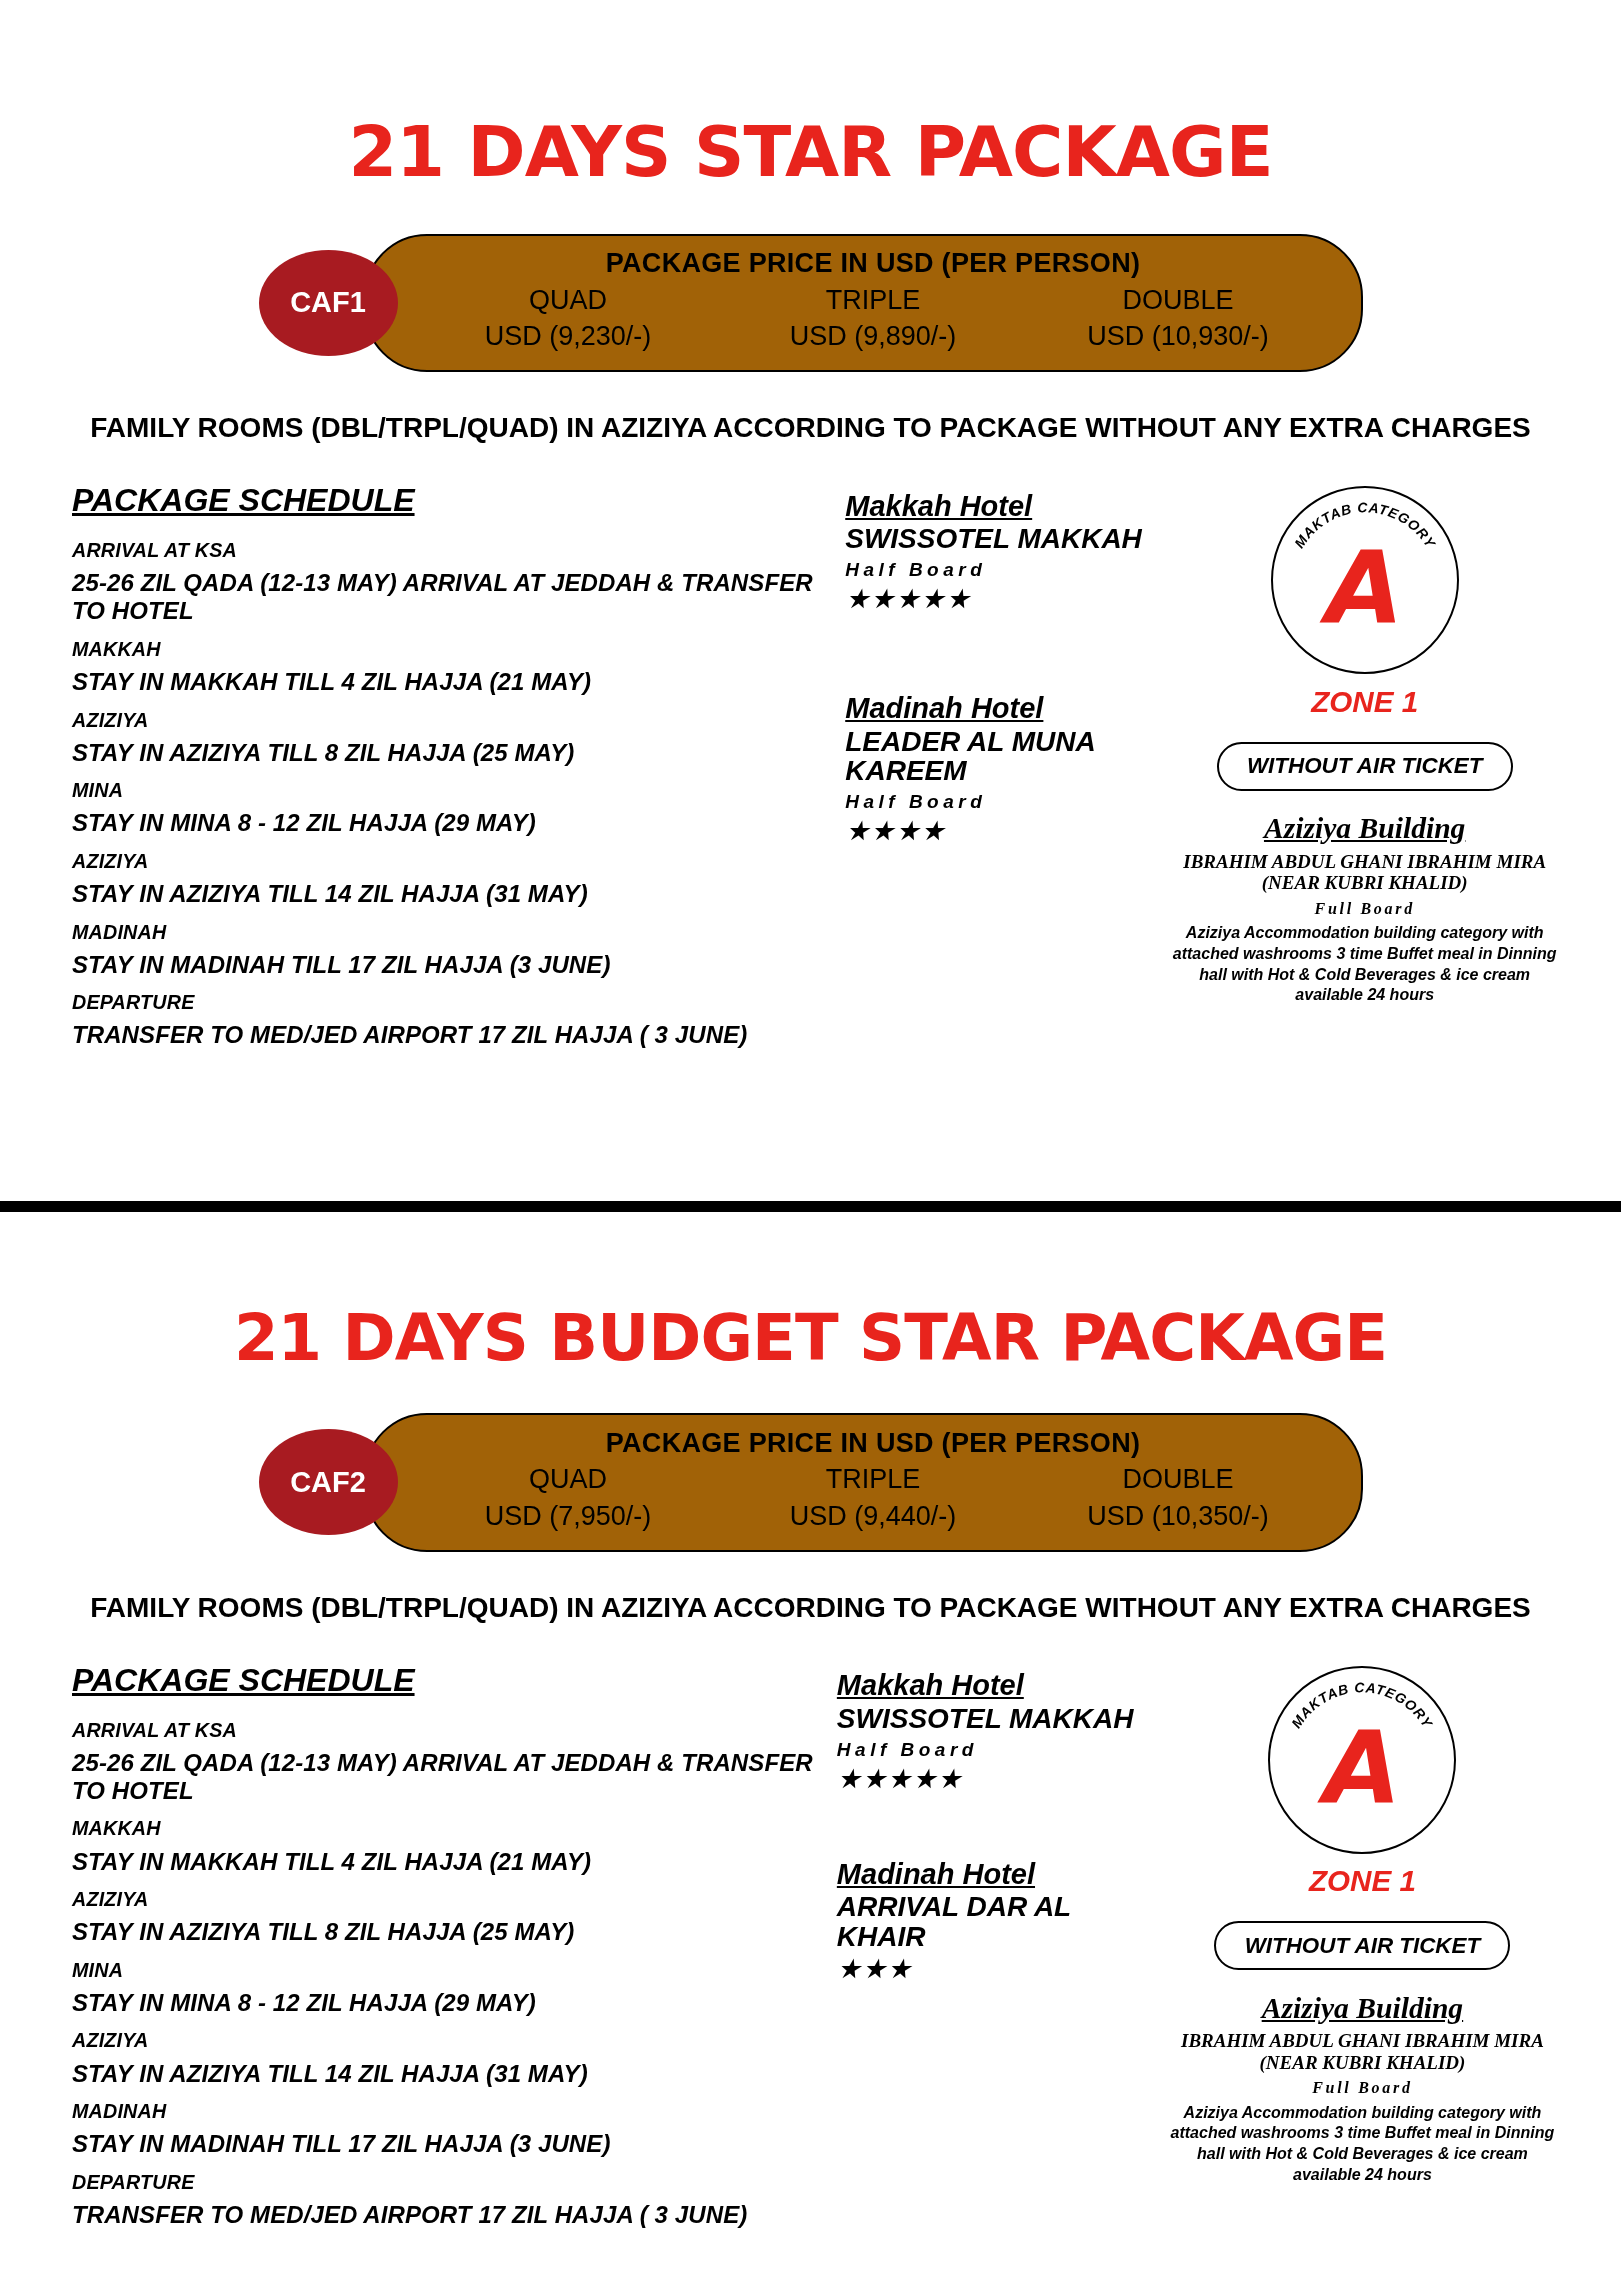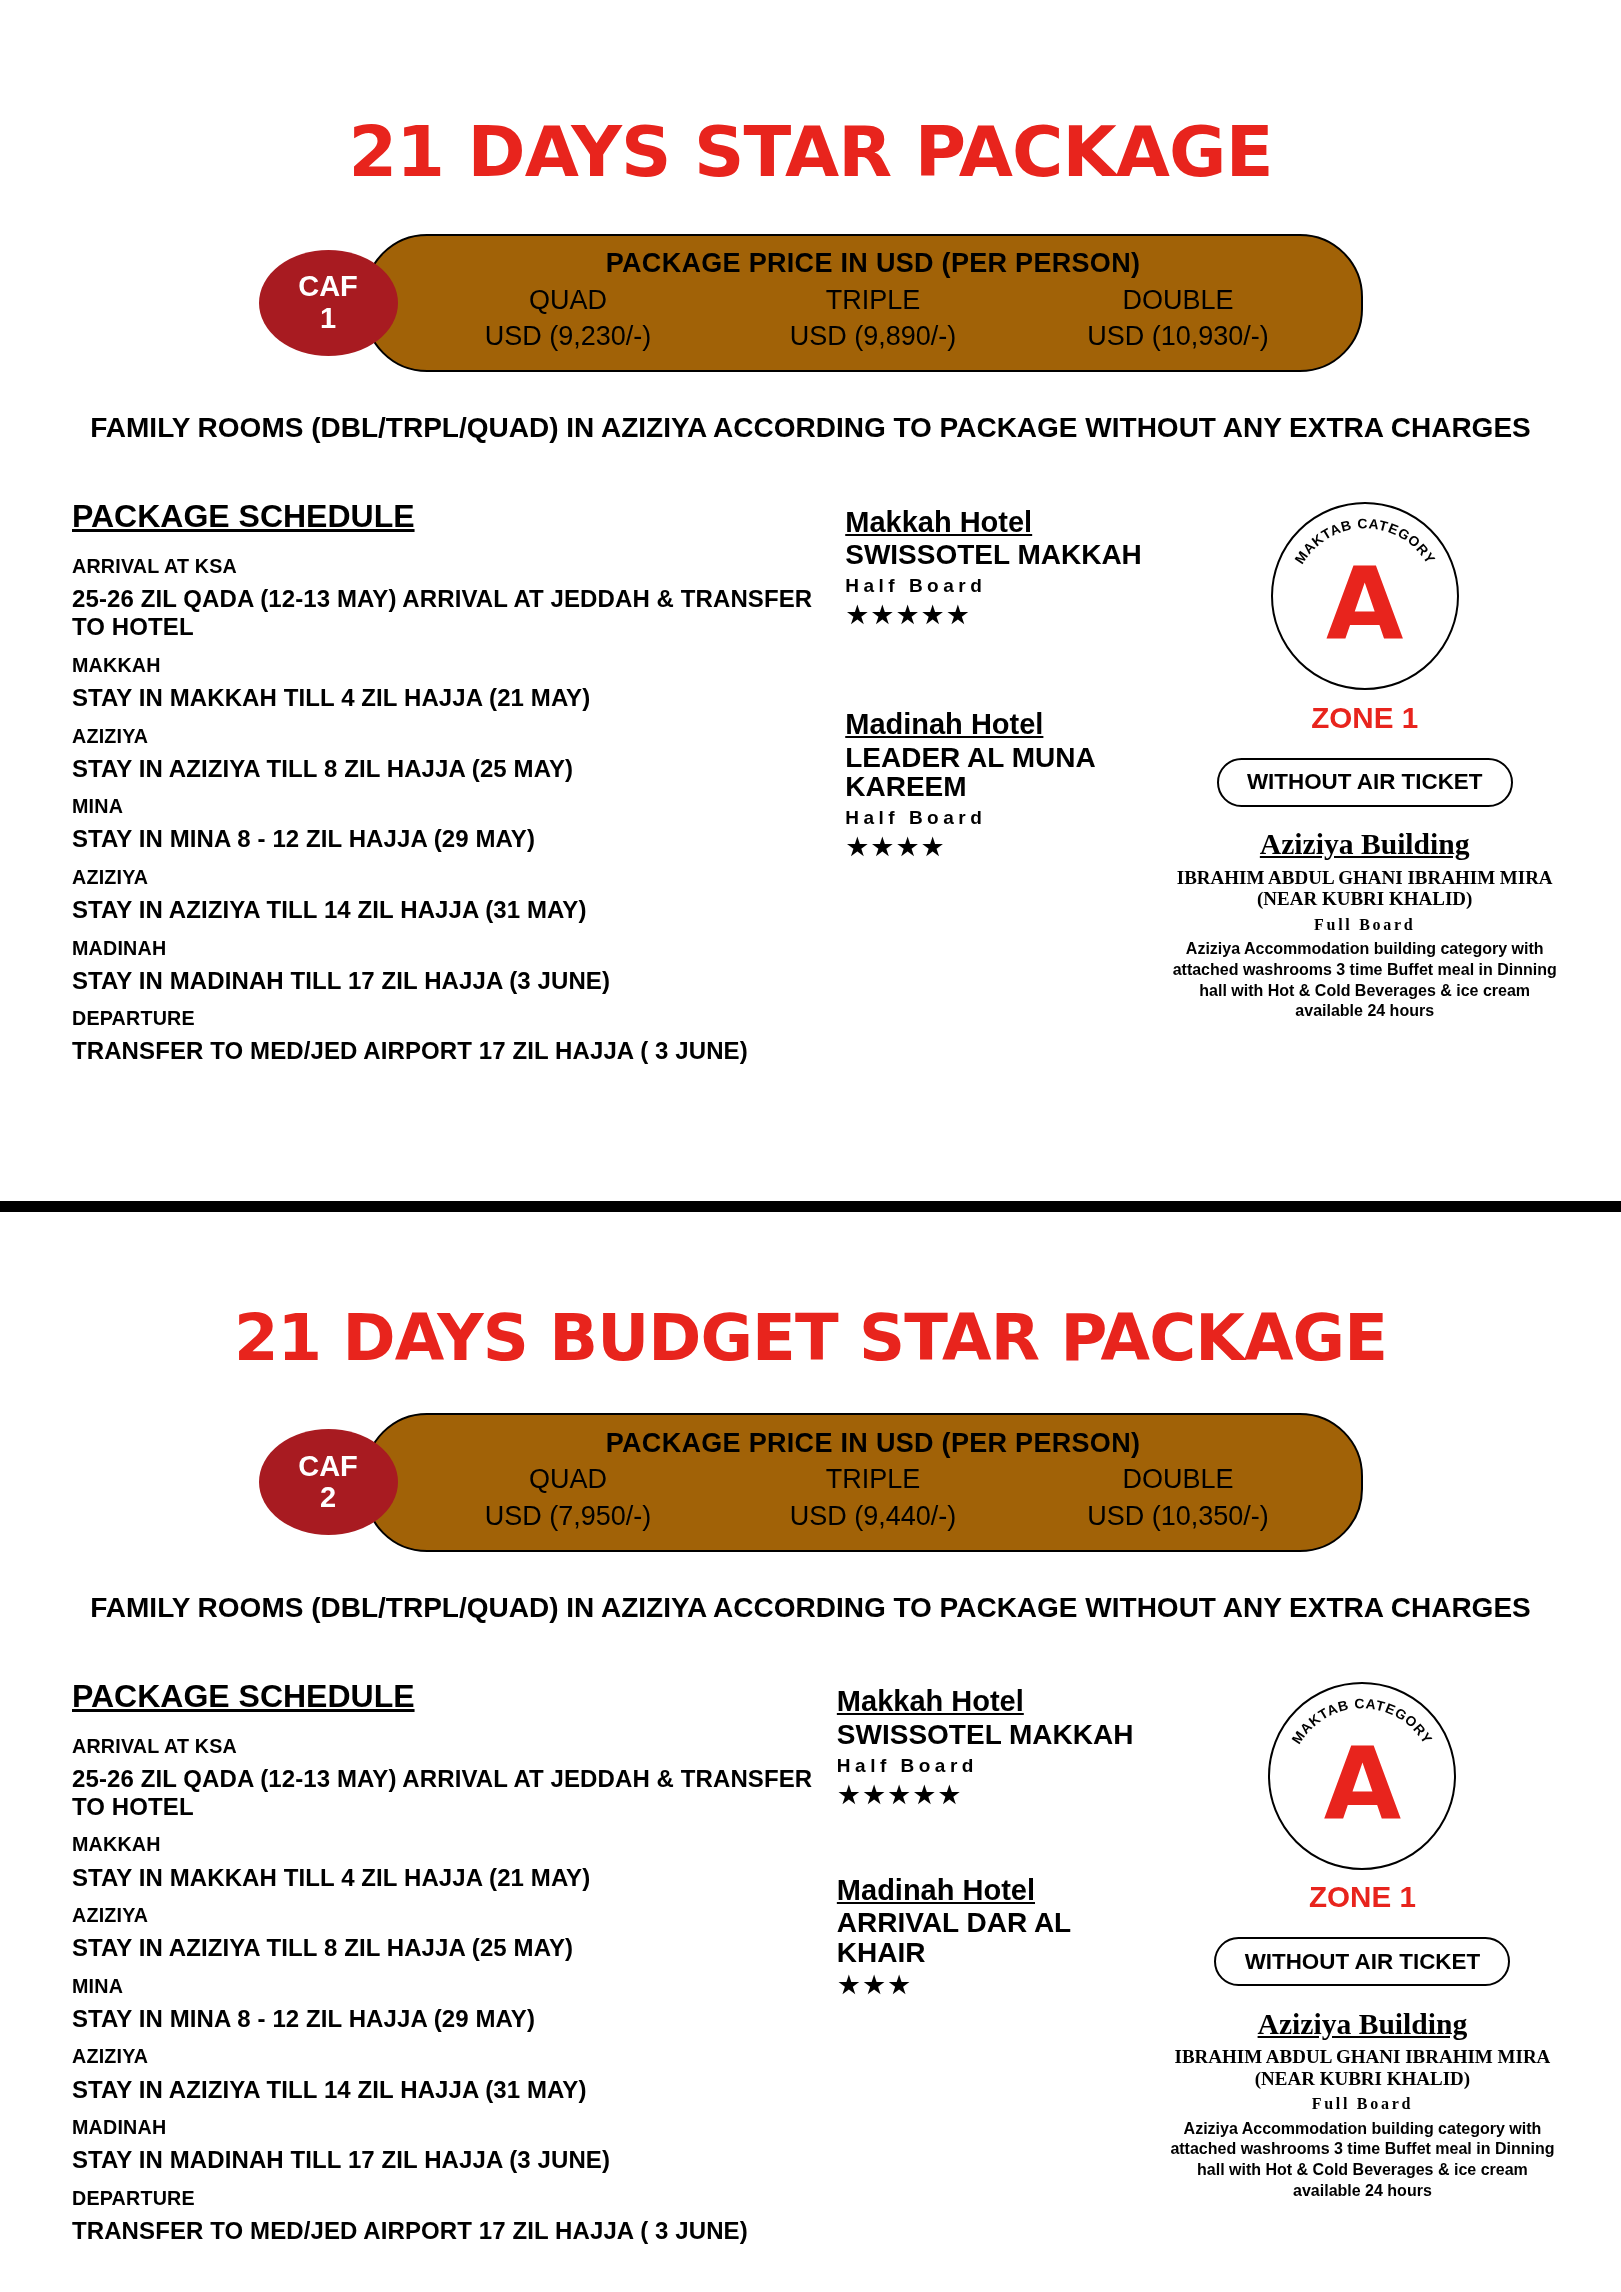--- a/index.html
+++ b/index.html
@@ -54,21 +54,21 @@
     justify-content: center;
     margin-top: 30px;
   }
   .caf-badge {
     width: 139px;
     height: 106px;
     border-radius: 50%;
     background: #a81b21;
     color: #ffffff;
     display: flex;
-    flex-direction: column;
+    flex-direction: row;
     align-items: center;
     justify-content: center;
     font-size: 29px;
     font-weight: bold;
     line-height: 1.1;
     position: relative;
     z-index: 3;
     margin-right: -34px;
   }
   .caf-badge .caf-num { font-size: 29px; font-weight: bold; }
@@ -109,22 +109,23 @@
     font-size: 28px;
     font-weight: bold;
     line-height: 1.3;
     margin: 38px auto 0;
     max-width: 1469px;
   }
 
   
   .content {
     display: flex;
-    margin-top: 52px;
+    margin-top: 36px;
     padding: 0 27px 0 36px;
+    font-style: italic;
   }
   .col-schedule { width: 806px; }
   .col-hotels { width: 340px; padding-top: 7.2px; }
   .col-extras { width: 403px; padding-top: 3.6px; text-align: center; }
 
   .col-schedule.narrow { width: 788px; }
 
   .section-title {
     font-size: 32px;
     font-weight: bold;

